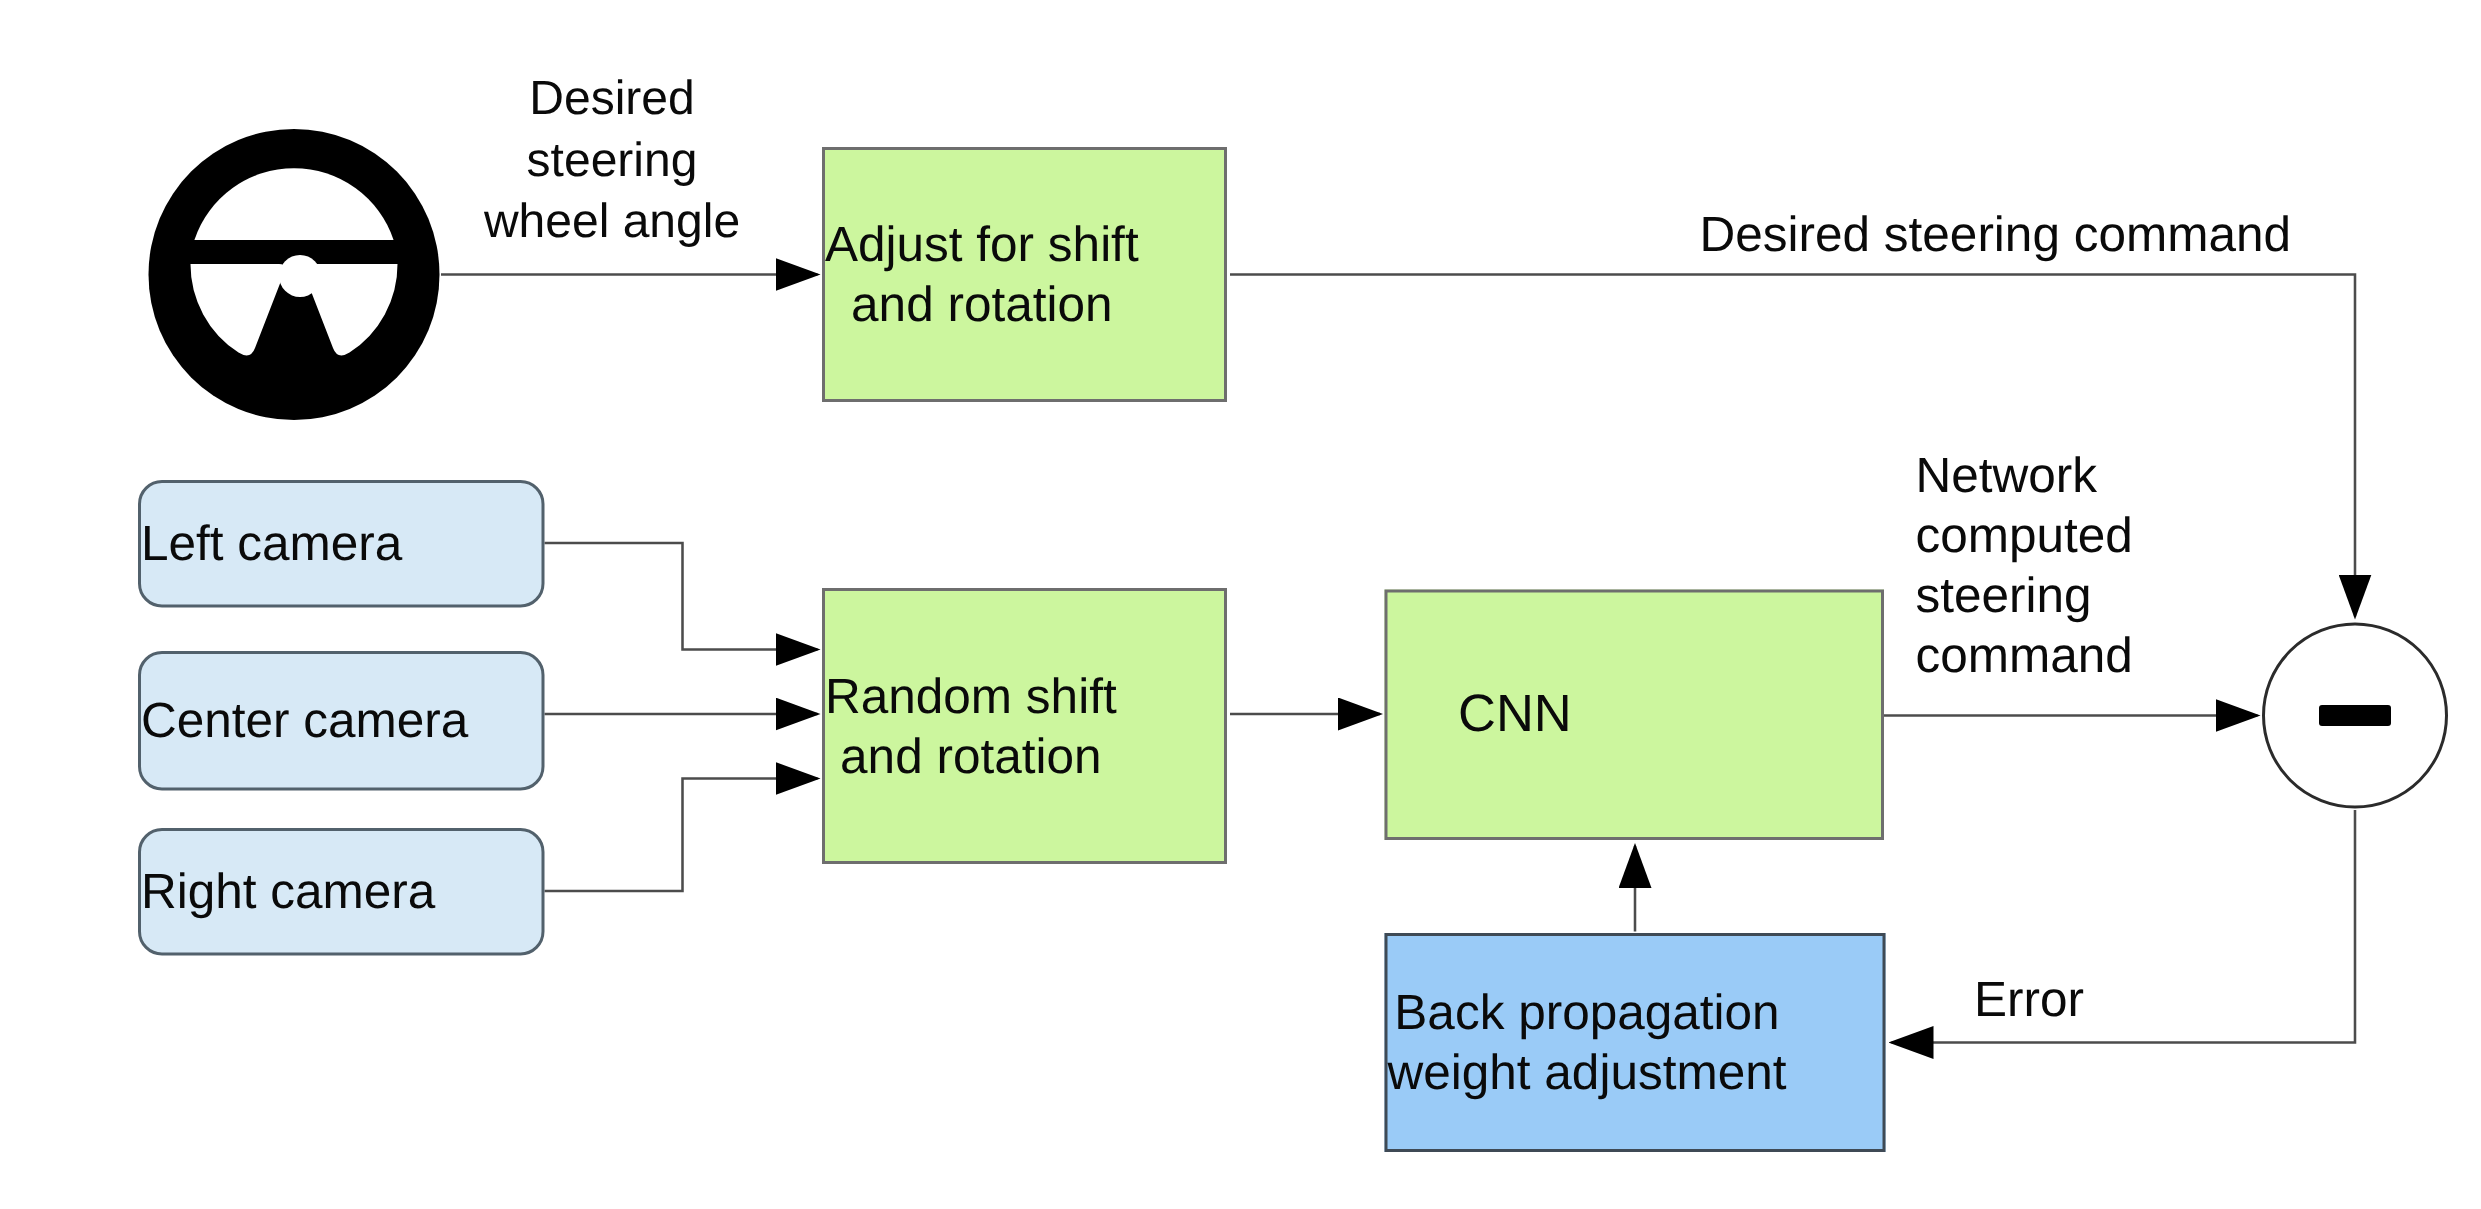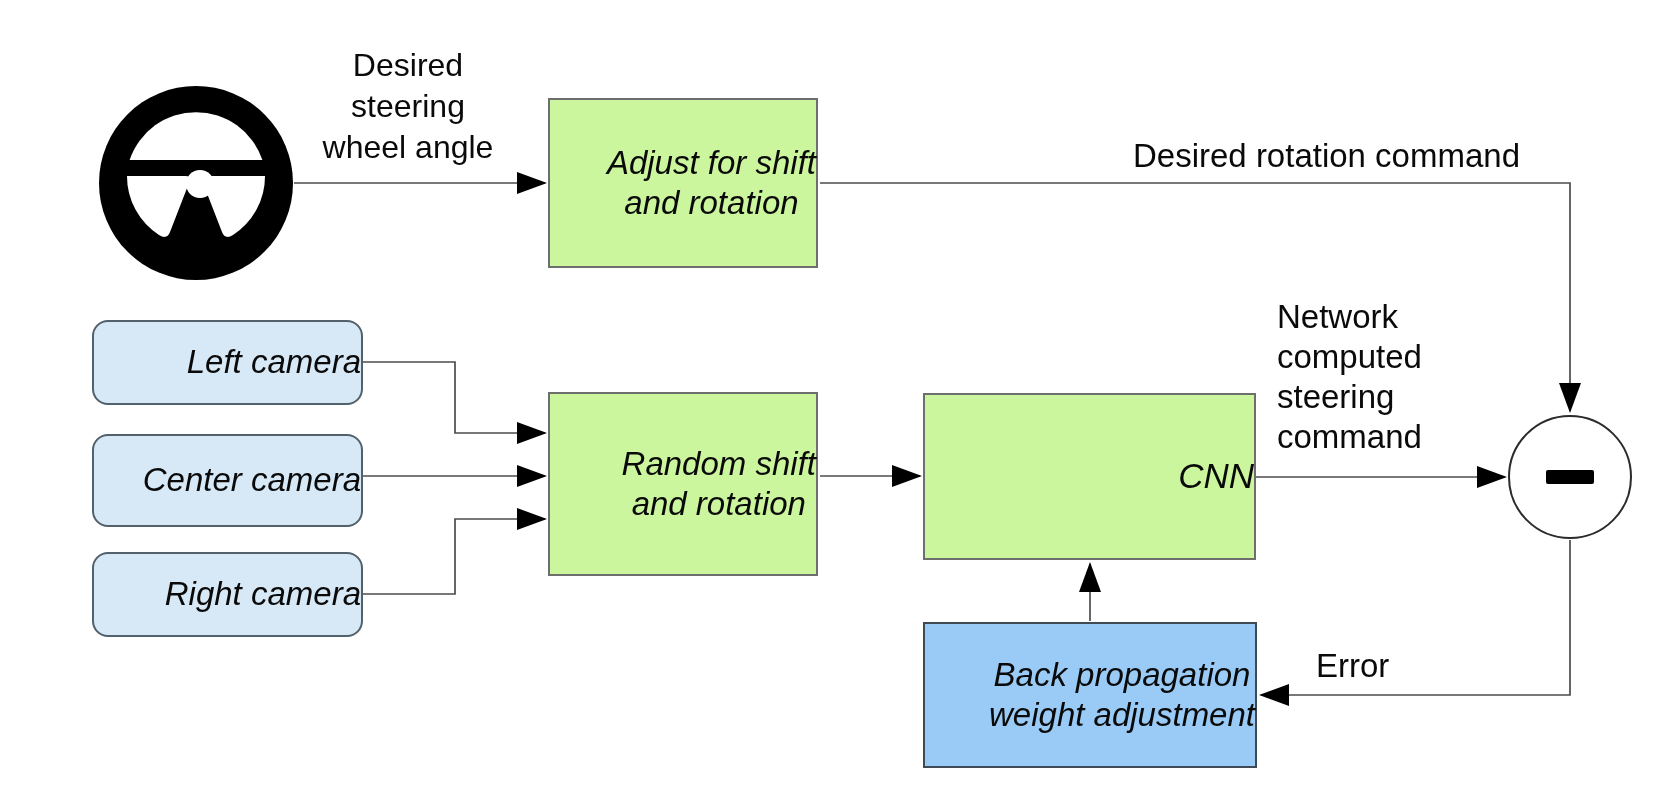--- a/index.html
+++ b/index.html
@@ -7,22 +7,22 @@
     position:relative;
     width:1654px;height:806px;
     background:#ffffff;
     font-family:"Liberation Sans","DejaVu Sans",sans-serif;
     color:#0a0a0a;
     overflow:hidden;
   }
   #connector-layer{position:absolute;left:0;top:0;width:1654px;height:806px;}
   .conn{fill:none;stroke:var(--line-color,#4c4c4c);stroke-width:1.7;}
   .node{
-    position:absolute;display:flex;align-items:center;justify-content:flex-end;
-    text-align:center;box-sizing:border-box;line-height:1.22;font-style:italic;
+    position:absolute;display:flex;align-items:center;justify-content:flex-start;
+    text-align:center;box-sizing:border-box;line-height:1.22;
   }
   .process{
     background:var(--process-fill,#ccf69e);
     border:2px solid var(--process-border,#6e6e6e);
     font-size:33px;
   }
   .camera{
     background:var(--camera-fill,#d7e9f6);
     border:2px solid var(--camera-border,#52616c);
     border-radius:16px;
@@ -89,21 +89,21 @@
     </div>
   </div>
 
   <div class="node process" style="left:548px;top:392px;width:270px;height:184px;">
     <div>
       <span class="line">Random shift</span>
       <span class="line">and rotation</span>
     </div>
   </div>
 
-  <div class="node process" style="left:923px;top:393px;width:333px;height:167px;font-size:35px;">
+  <div class="node process" style="left:923px;top:393px;width:333px;height:167px;font-size:35px;padding-left:47px;">
     <span>CNN</span>
   </div>
 
   <div class="node backprop" style="left:923px;top:622px;width:334px;height:146px;">
     <div>
       <span class="line">Back propagation</span>
       <span class="line">weight adjustment</span>
     </div>
   </div>
 
@@ -120,21 +120,21 @@
   <div id="minus-node">
     <div id="minus-bar"></div>
   </div>
 
   <div class="freelabel centered" style="left:288px;top:45px;width:240px;font-size:32px;line-height:41px;">
     <span class="line">Desired</span>
     <span class="line">steering</span>
     <span class="line">wheel angle</span>
   </div>
 
-  <div class="freelabel" style="left:1133px;top:136px;"><span>Desired rotation command</span></div>
+  <div class="freelabel" style="left:1133px;top:136px;"><span>Desired steering command</span></div>
 
   <div class="freelabel" style="left:1277px;top:297px;">
     <span class="line">Network</span>
     <span class="line">computed</span>
     <span class="line">steering</span>
     <span class="line">command</span>
   </div>
 
   <div class="freelabel" style="left:1316px;top:646px;"><span>Error</span></div>
 

